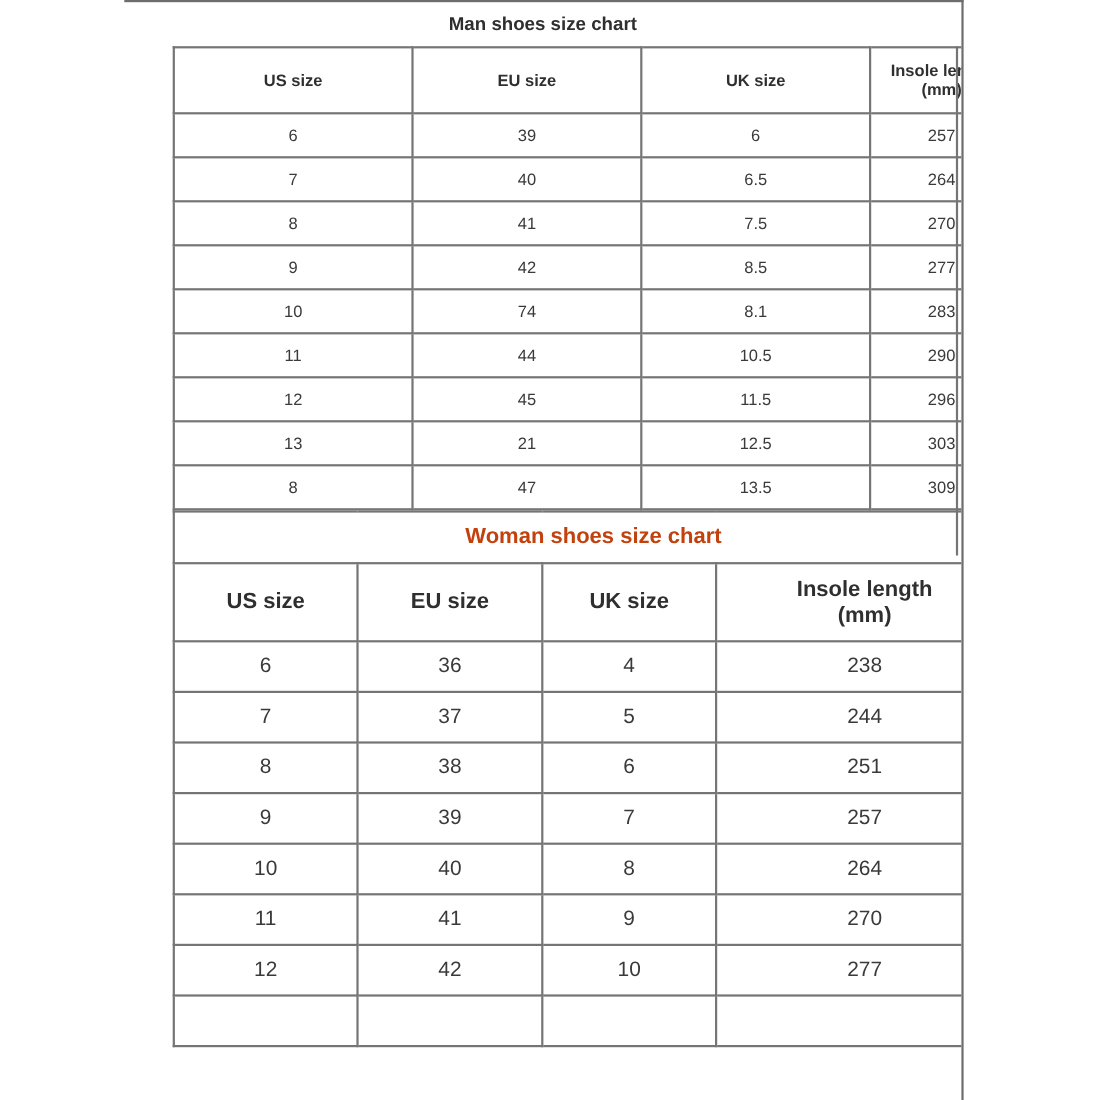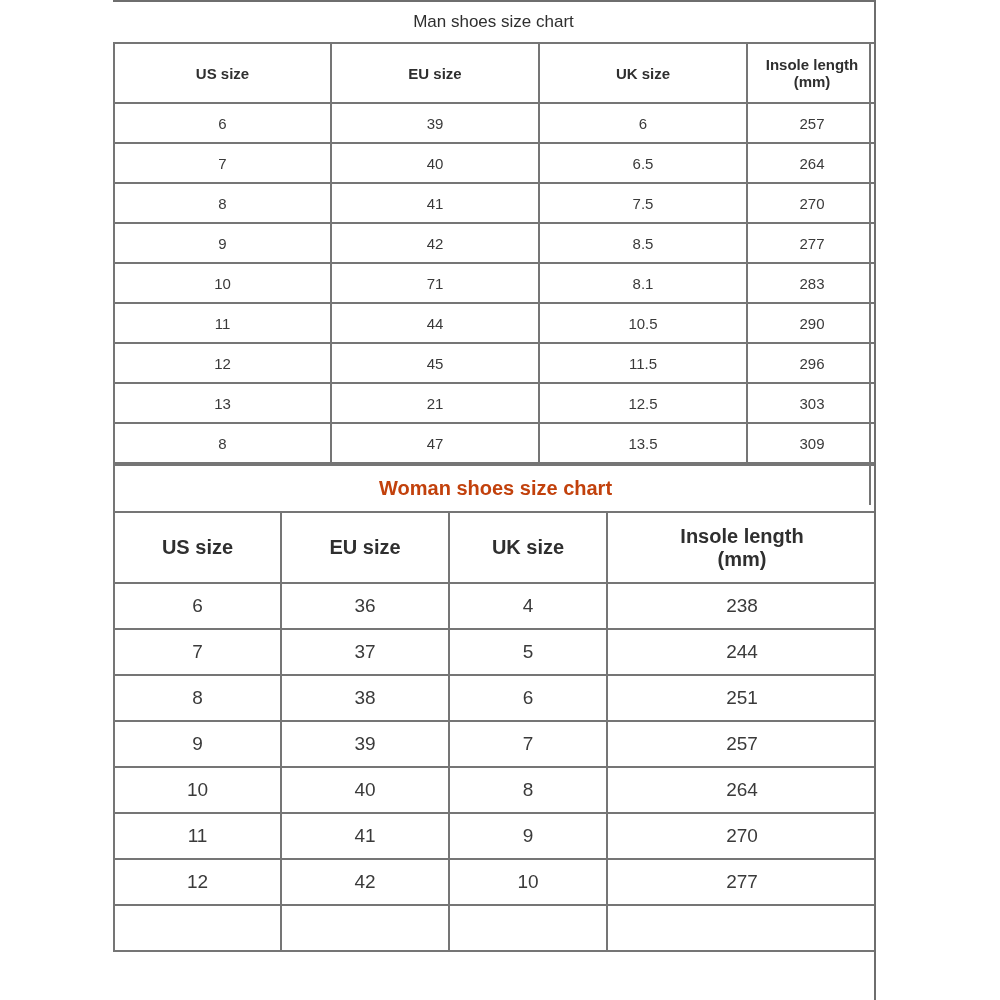--- a/index.html
+++ b/index.html
@@ -21,28 +21,29 @@
     border-top: 2px solid #6e6e6e;
     border-right: 2px solid #6e6e6e;
     box-sizing: border-box;
     overflow: hidden;
   }
   .man-title {
     height: 40px;
     display: flex;
     align-items: center;
     justify-content: center;
-    font-weight: normal;
+    font-weight: bold;
     font-size: 17px;
     color: #2f2f2f;
   }
   table {
     border-collapse: collapse;
     table-layout: fixed;
     width: 763px;
+    margin-left: 44px;
   }
   th, td {
     border: 2px solid #757575;
     text-align: center;
     vertical-align: middle;
     padding: 0;
     overflow: hidden;
   }
   
   .man-table th {
@@ -127,21 +128,21 @@
           <td>270</td>
         </tr>
         <tr>
           <td>9</td>
           <td>42</td>
           <td>8.5</td>
           <td>277</td>
         </tr>
         <tr>
           <td>10</td>
-          <td>71</td>
+          <td>74</td>
           <td>8.1</td>
           <td>283</td>
         </tr>
         <tr>
           <td>11</td>
           <td>44</td>
           <td>10.5</td>
           <td>290</td>
         </tr>
         <tr>

